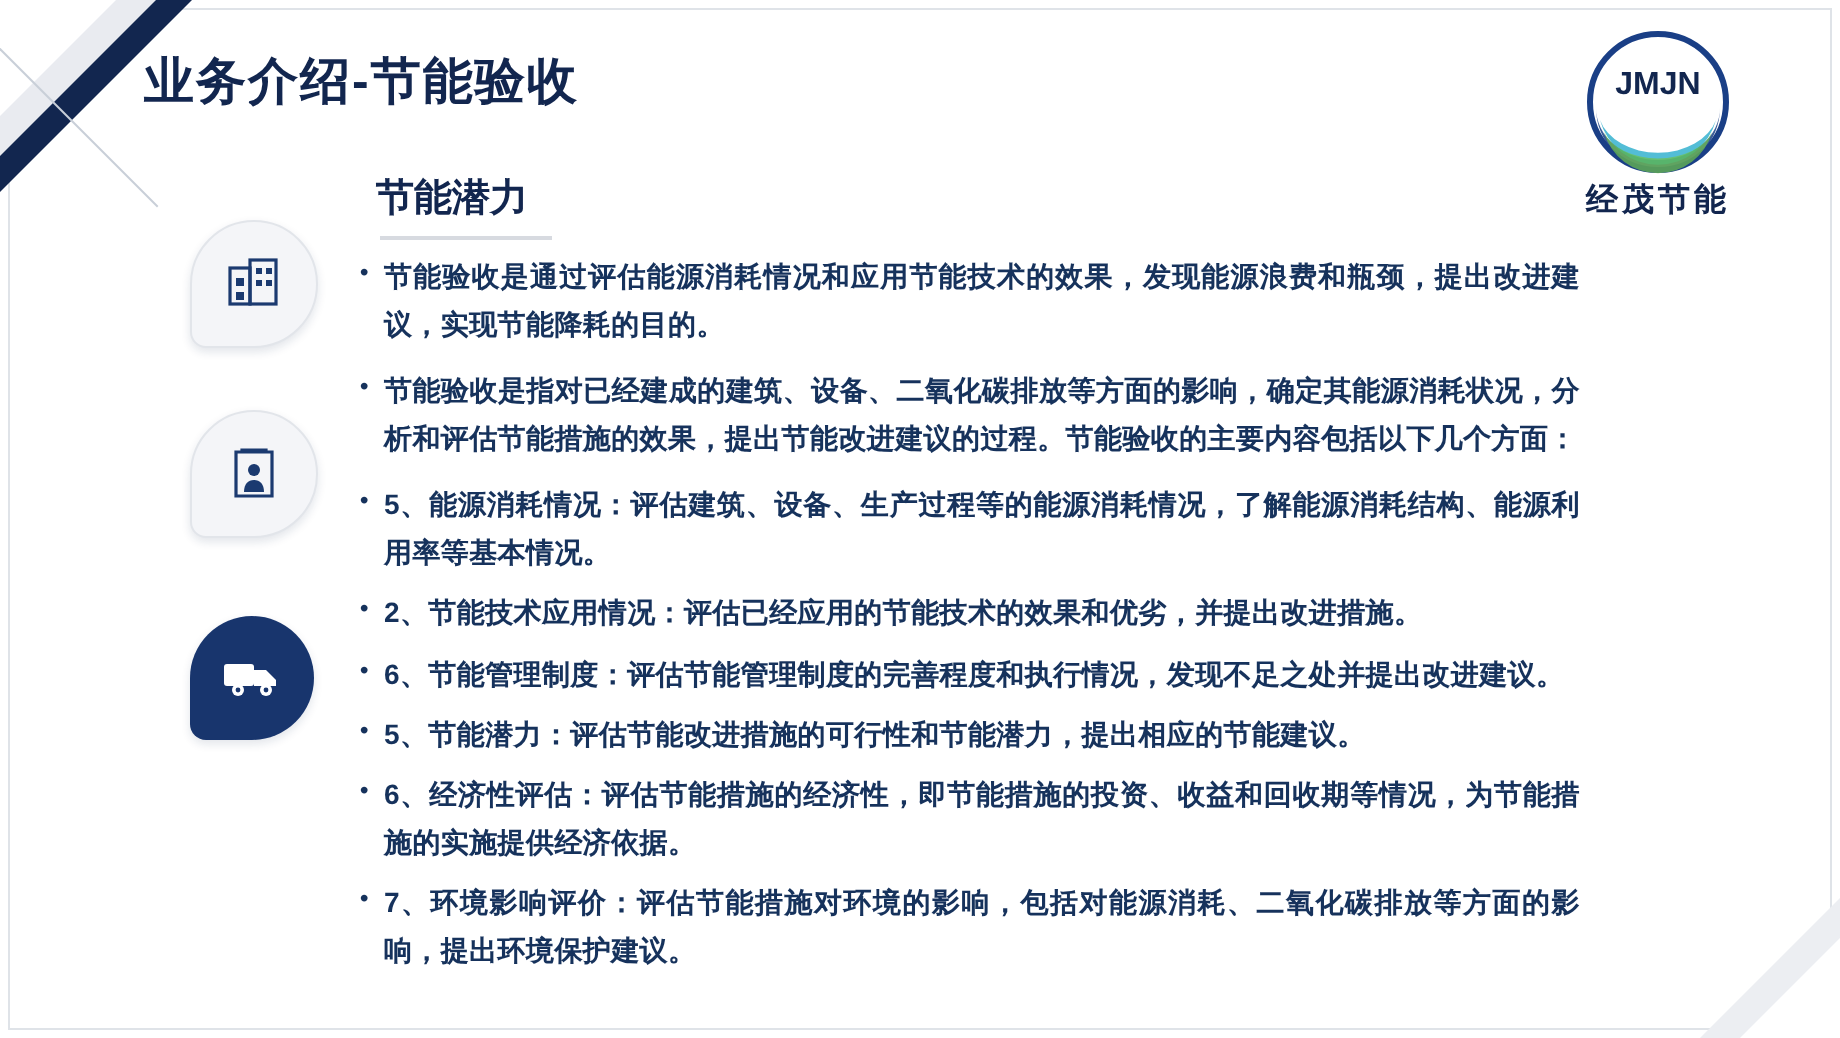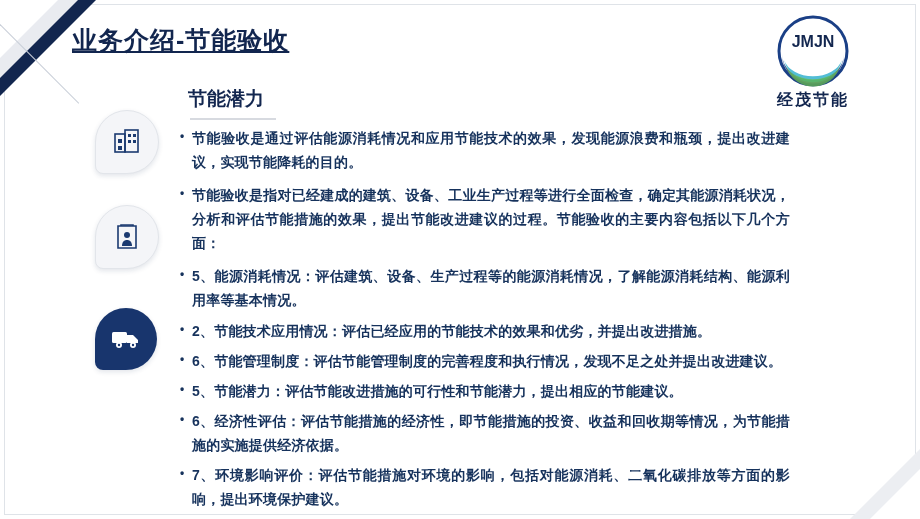--- a/index.html
+++ b/index.html
@@ -91,27 +91,26 @@
   
   .slide-title {
     position: absolute;
     left: 72px;
     top: 24px;
     font-size: 25px;
     font-weight: bold;
     color: #12264f;
     letter-spacing: 1px;
     font-family: "Liberation Sans", sans-serif;
-    text-decoration: underline;
   }
 
   
   .logo {
     position: absolute;
-    right: 52px;
+    right: 36px;
     top: 14px;
     width: 110px;
     text-align: center;
   }
   .logo-circle {
     position: relative;
     width: 74px;
     height: 74px;
     margin: 0 auto;
   }
@@ -252,21 +251,21 @@
       <path d="M17 12 h6 l5 5 v3 h-11 z" fill="#ffffff"></path>
       <circle cx="9" cy="22" r="3" fill="#ffffff"></circle>
       <circle cx="23" cy="22" r="3" fill="#ffffff"></circle>
       <circle cx="9" cy="22" r="1.2" fill="#18356d"></circle>
       <circle cx="23" cy="22" r="1.2" fill="#18356d"></circle>
     </svg>
   </div>
 
   <div class="content">
     <p class="para">节能验收是通过评估能源消耗情况和应用节能技术的效果，发现能源浪费和瓶颈，提出改进建议，实现节能降耗的目的。</p>
-    <p class="para">节能验收是指对已经建成的建筑、设备、工业生产过程等进行全面检查，确定其能源消耗状况，分析和评估节能措施的效果，提出节能改进建议的过程。节能验收的主要内容包括以下几个方面：</p>
+    <p class="para">节能验收是指对已经建成的建筑、设备、二氧化碳排放等方面的影响，确定其能源消耗状况，分析和评估节能措施的效果，提出节能改进建议的过程。节能验收的主要内容包括以下几个方面：</p>
     <p class="para tight">5、能源消耗情况：评估建筑、设备、生产过程等的能源消耗情况，了解能源消耗结构、能源利用率等基本情况。</p>
     <p class="para tight">2、节能技术应用情况：评估已经应用的节能技术的效果和优劣，并提出改进措施。</p>
     <p class="para tight">6、节能管理制度：评估节能管理制度的完善程度和执行情况，发现不足之处并提出改进建议。</p>
     <p class="para tight">5、节能潜力：评估节能改进措施的可行性和节能潜力，提出相应的节能建议。</p>
     <p class="para tight">6、经济性评估：评估节能措施的经济性，即节能措施的投资、收益和回收期等情况，为节能措施的实施提供经济依据。</p>
     <p class="para tight">7、环境影响评价：评估节能措施对环境的影响，包括对能源消耗、二氧化碳排放等方面的影响，提出环境保护建议。</p>
   </div>
 
 </div>
 

